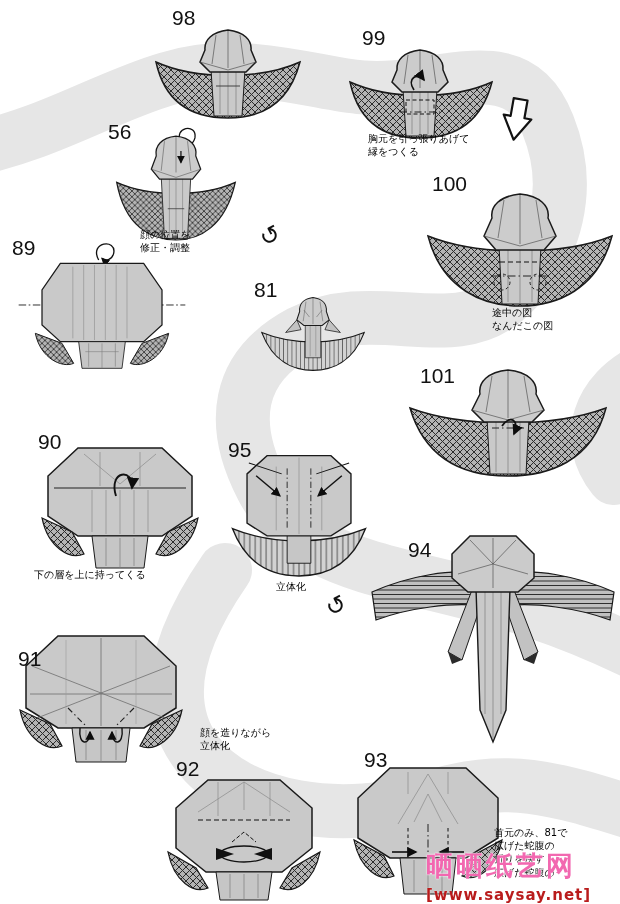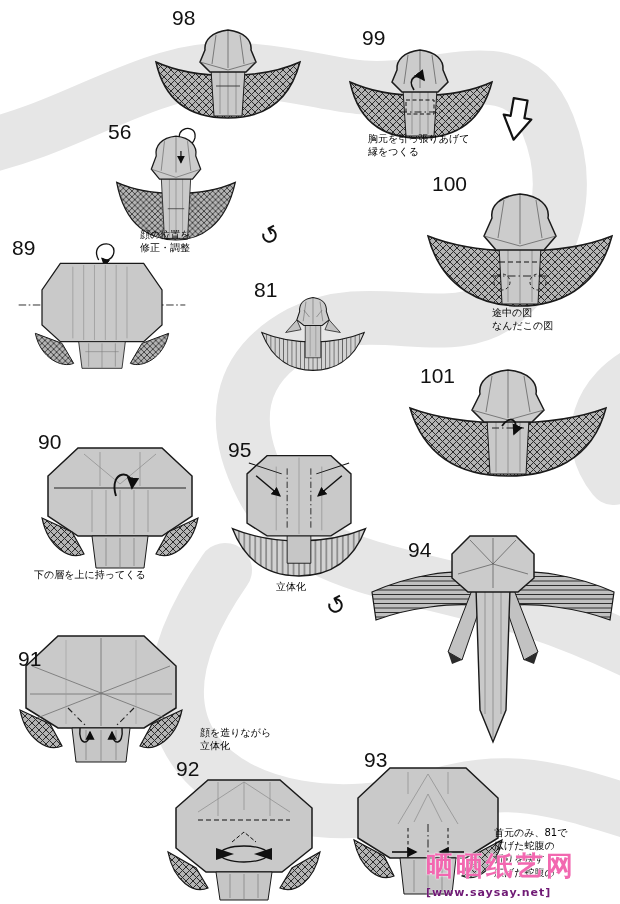--- a/index.html
+++ b/index.html
@@ -9,21 +9,21 @@
   .num{position:absolute;font-family:"Liberation Sans",sans-serif;font-size:21px;color:#111;z-index:3;}
   .fig{position:absolute;z-index:2;}
   .fig svg, svg{overflow:visible;display:block;}
   .cap{position:absolute;font-size:10px;line-height:1.32;color:#000000;white-space:nowrap;z-index:3;font-weight:500;}
   #ribbon{position:absolute;left:0;top:0;z-index:0;}
   .roticon{position:absolute;font-size:24px;color:#111;z-index:3;transform:rotate(-28deg);}
   #turnarrow{position:absolute;left:501px;top:97px;z-index:3;transform:rotate(10deg);}
   #wm{position:absolute;left:426px;top:848px;z-index:5;}
   #wm-title{font-size:27px;font-weight:bold;letter-spacing:3px;color:#f268b0;
             text-shadow:0 0 1px #fff,0 0 2px #fff;}
-  #wm-url{font-size:11px;font-weight:bold;letter-spacing:1px;color:#701a75;margin-top:2px;
+  #wm-url{font-size:15px;font-weight:bold;letter-spacing:1px;color:#b91c1c;margin-top:2px;
           text-shadow:0 0 1px #fff;}
   
   .n89{left:12px;top:236px}.n90{left:38px;top:430px}.n91{left:18px;top:647px}
   .n92{left:176px;top:757px}.n93{left:364px;top:748px}.n94{left:408px;top:538px}
   .n95{left:228px;top:438px}.n96{left:254px;top:278px}.n97{left:108px;top:120px}
   .n98{left:172px;top:6px}.n99{left:362px;top:26px}.n100{left:432px;top:172px}
   .n101{left:420px;top:364px}
   
   .f89{left:2px;top:240px;width:200px;height:130px}
   .f90{left:40px;top:444px;width:160px;height:126px}

